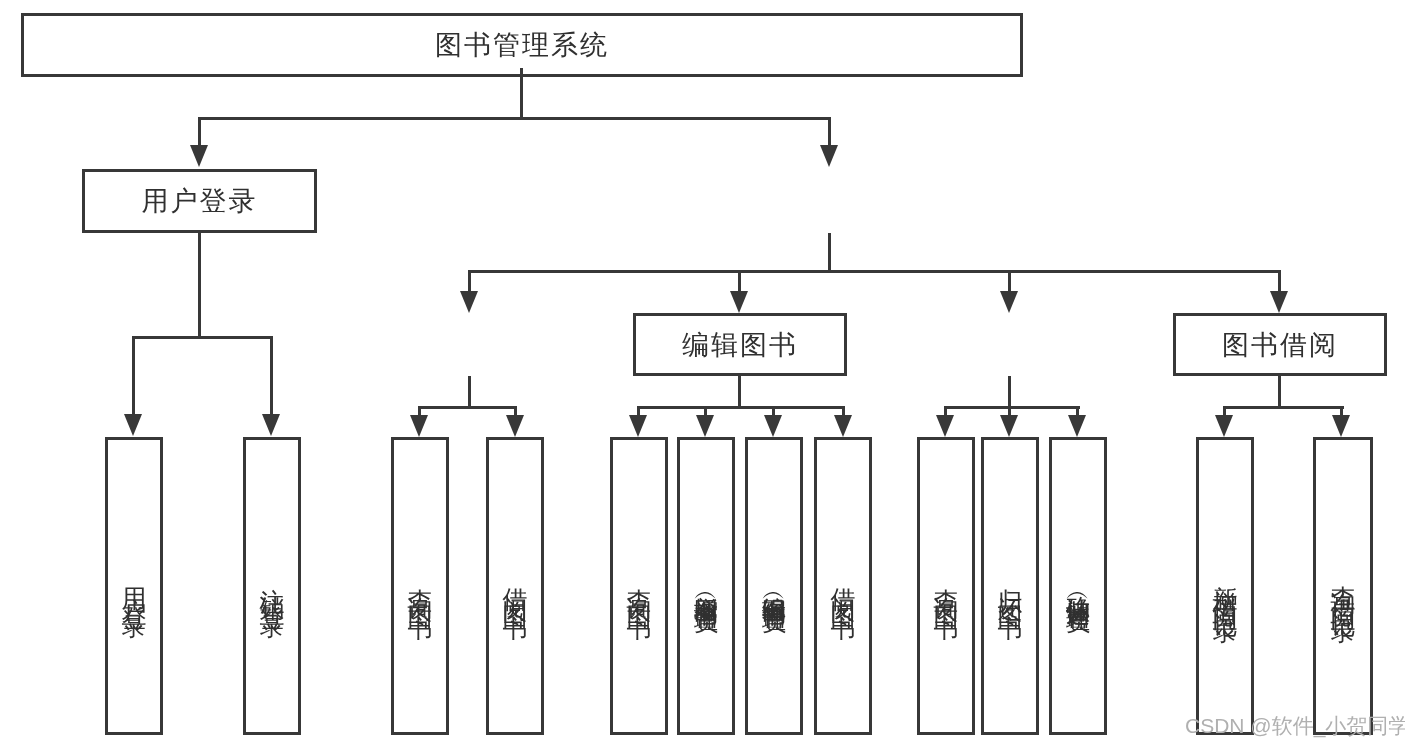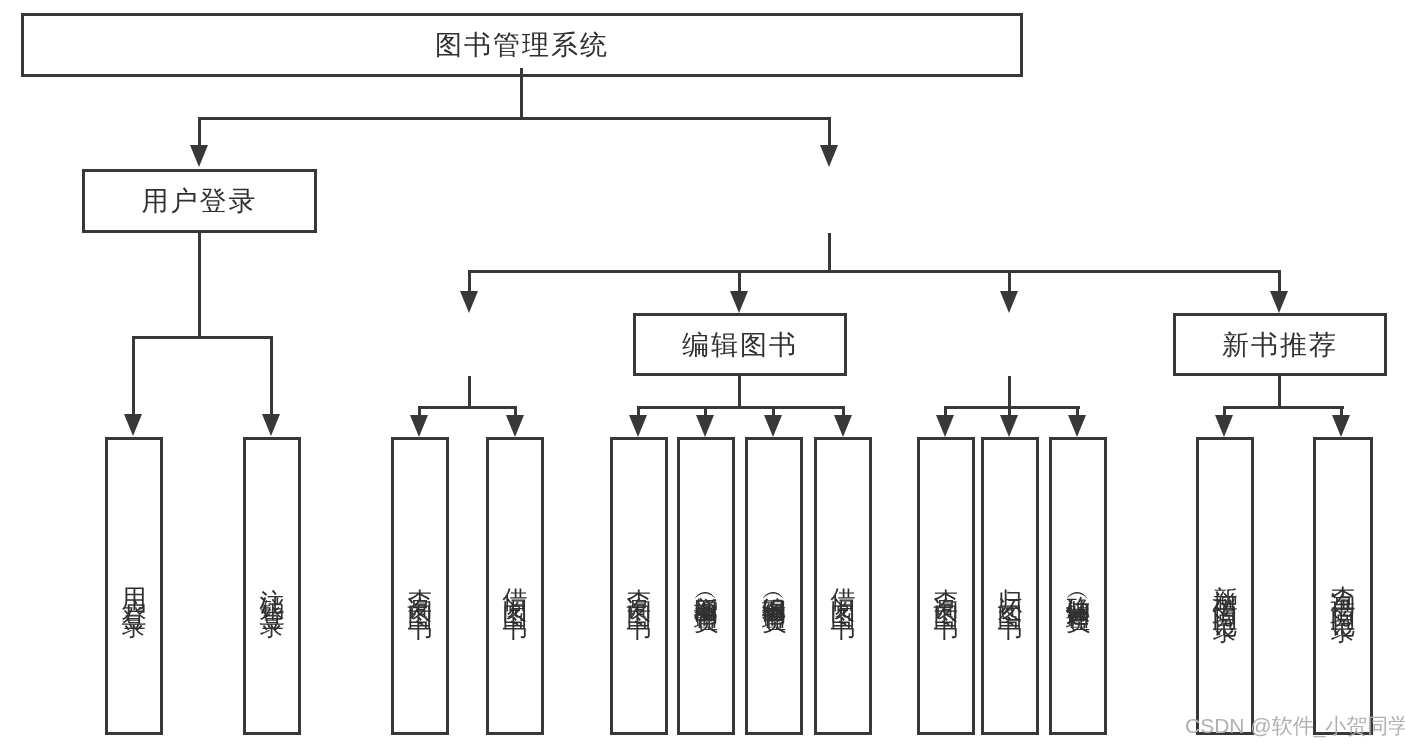--- a/index.html
+++ b/index.html
@@ -73,21 +73,21 @@
   <div class="ah" style="left:730px;top:291px;"></div>
   <div class="vl" style="left:1008px;top:270px;height:23px;"></div>
   <div class="ah" style="left:1000px;top:291px;"></div>
   <div class="vl" style="left:1278px;top:270px;height:23px;"></div>
   <div class="ah" style="left:1270px;top:291px;"></div>
 
   <div class="box" style="left:633px;top:313px;width:214px;height:63px;">
     <span class="hlabel">编辑图书</span>
   </div>
   <div class="box" style="left:1173px;top:313px;width:214px;height:63px;">
-    <span class="hlabel">新书推荐</span>
+    <span class="hlabel">图书借阅</span>
   </div>
 
   <div class="vl" style="left:468px;top:376px;height:30px;"></div>
   <div class="hl" style="left:418px;top:406px;width:99px;"></div>
   <div class="vl" style="left:418px;top:406px;height:12px;"></div>
   <div class="ah" style="left:410px;top:415px;"></div>
   <div class="vl" style="left:514px;top:406px;height:12px;"></div>
   <div class="ah" style="left:506px;top:415px;"></div>
 
   <div class="vl" style="left:738px;top:376px;height:30px;"></div>

